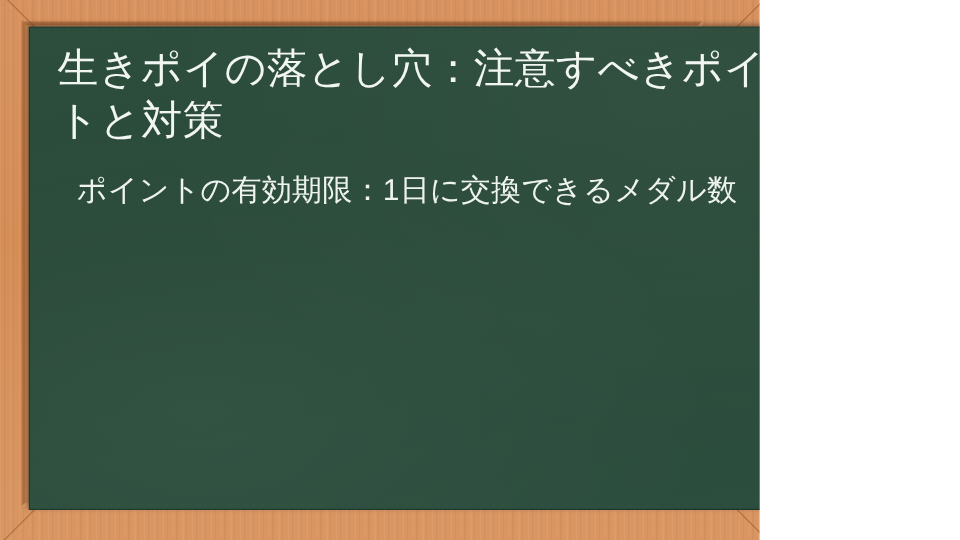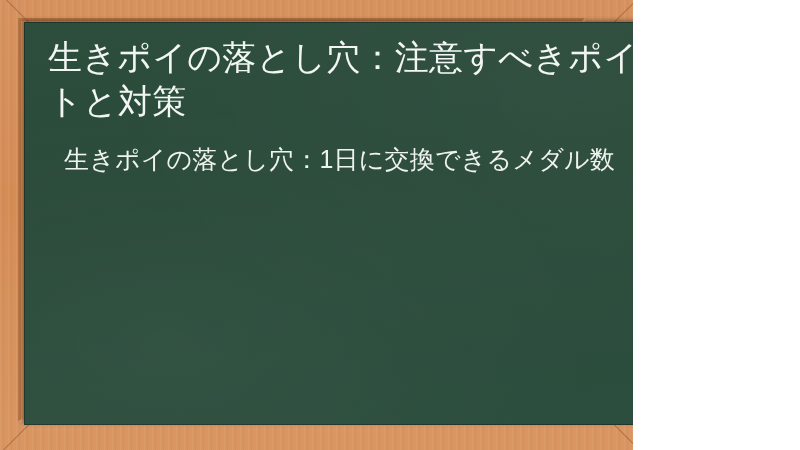--- a/index.html
+++ b/index.html
@@ -169,21 +169,21 @@
   </div>
 
   <div class="frame-lip"></div>
 
   <div class="board">
     <div class="board-inner">
 
       <h1 class="title">生きポイの落とし穴：注意すべきポイントと対策</h1>
 
       <ul class="bullets">
-        <li>生きポイの落とし穴：1日に交換できるメダル数</li>
+        <li>ポイントの有効期限：1日に交換できるメダル数</li>
       </ul>
 
     </div>
 
     <div class="chalk"></div>
   </div>
 
 </div>
 
 </body></html>

